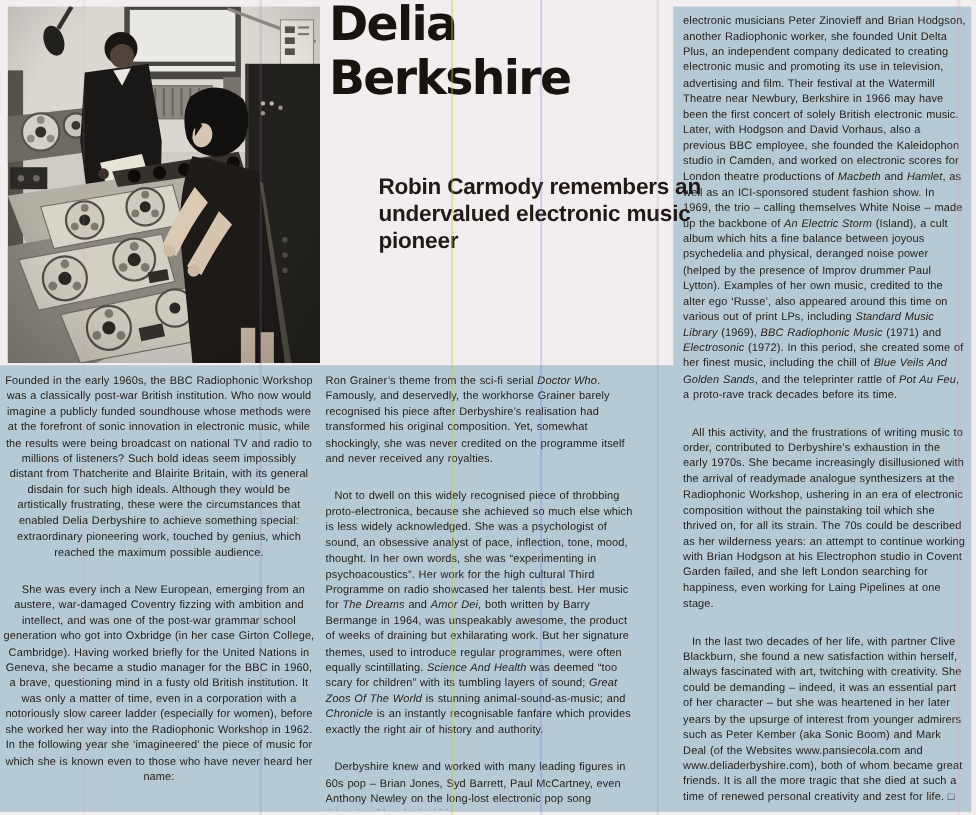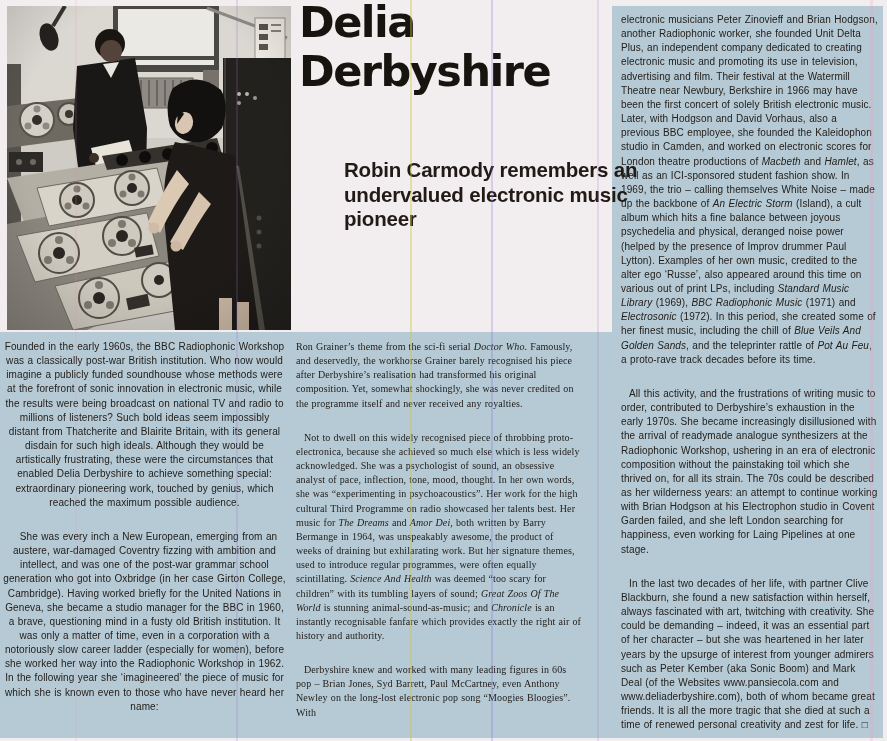--- a/index.html
+++ b/index.html
@@ -30,21 +30,21 @@
 
   .col{
     position:absolute;font-size:10px;line-height:14.15px;
     color:#24201c;letter-spacing:0.1px;word-spacing:0.5px;
     overflow:hidden;
   }
   .col p{margin:0;}
   .col p.indent{text-indent:8px;margin-top:20px;}
   .col i{font-style:italic;}
   .col-left{left:3px;top:340px;width:283px;height:396px;text-align:center;}
-  .col-mid{left:296px;top:340px;width:285px;height:396px;font-family:Liberation Serif, serif;}
+  .col-mid{left:296px;top:340px;width:285px;height:396px;}
   .col-right{left:621px;top:13px;width:257px;height:723px;}
 
   .streak{position:absolute;top:0;height:741px;pointer-events:none;}
   .st1{left:236px;width:2px;background:rgba(150,110,200,0.20);}
   .st2{left:410px;width:2px;background:rgba(205,198,60,0.40);}
   .st3{left:491px;width:2px;background:rgba(120,110,220,0.25);}
   .st4{left:597px;width:2px;background:rgba(170,110,200,0.18);}
   .st5{left:75px;width:2px;background:rgba(230,140,170,0.12);}
   .st6{left:870px;width:3px;background:rgba(235,160,190,0.22);}
 </style>
@@ -176,21 +176,21 @@
     <circle cx="169" cy="240" r="5.5" fill="#cdb9a3"></circle>
     <rect x="212" y="292" width="13" height="32" fill="#c9b7a2"></rect>
     <rect x="230" y="296" width="12" height="28" fill="#c4b29d"></rect>
 
     <rect width="284" height="324" fill="url(#vg)"></rect>
   </svg>
 </div>
 
 <div class="headline">
   <div>Delia</div>
-  <div>Derbyshire</div>
+  <div>Berkshire</div>
 </div>
 
 <div class="standfirst">Robin Carmody remembers an undervalued electronic music pioneer</div>
 
 <div class="col col-left">
     <p><span>Founded in the early 1960s, the BBC Radiophonic Workshop was a classically post-war British institution. Who now would imagine a publicly funded soundhouse whose methods were at the forefront of sonic innovation in electronic music, while the results were being broadcast on national TV and radio to millions of listeners? Such bold ideas seem impossibly distant from Thatcherite and Blairite Britain, with its general disdain for such high ideals. Although they would be artistically frustrating, these were the circumstances that enabled Delia Derbyshire to achieve something special: extraordinary pioneering work, touched by genius, which reached the maximum possible audience.</span></p>
     <p class="indent"><span>She was every inch a New European, emerging from an austere, war-damaged Coventry fizzing with ambition and intellect, and was one of the post-war grammar school generation who got into Oxbridge (in her case Girton College, Cambridge). Having worked briefly for the United Nations in Geneva, she became a studio manager for the BBC in 1960, a brave, questioning mind in a fusty old British institution. It was only a matter of time, even in a corporation with a notoriously slow career ladder (especially for women), before she worked her way into the Radiophonic Workshop in 1962. In the following year she ‘imagineered’ the piece of music for which she is known even to those who have never heard her name:</span></p>
   </div>
 <div class="col col-mid">
     <p><span>Ron Grainer’s theme from the sci-fi serial </span><i>Doctor Who</i><span>. Famously, and deservedly, the workhorse Grainer barely recognised his piece after Derbyshire’s realisation had transformed his original composition. Yet, somewhat shockingly, she was never credited on the programme itself and never received any royalties.</span></p>

